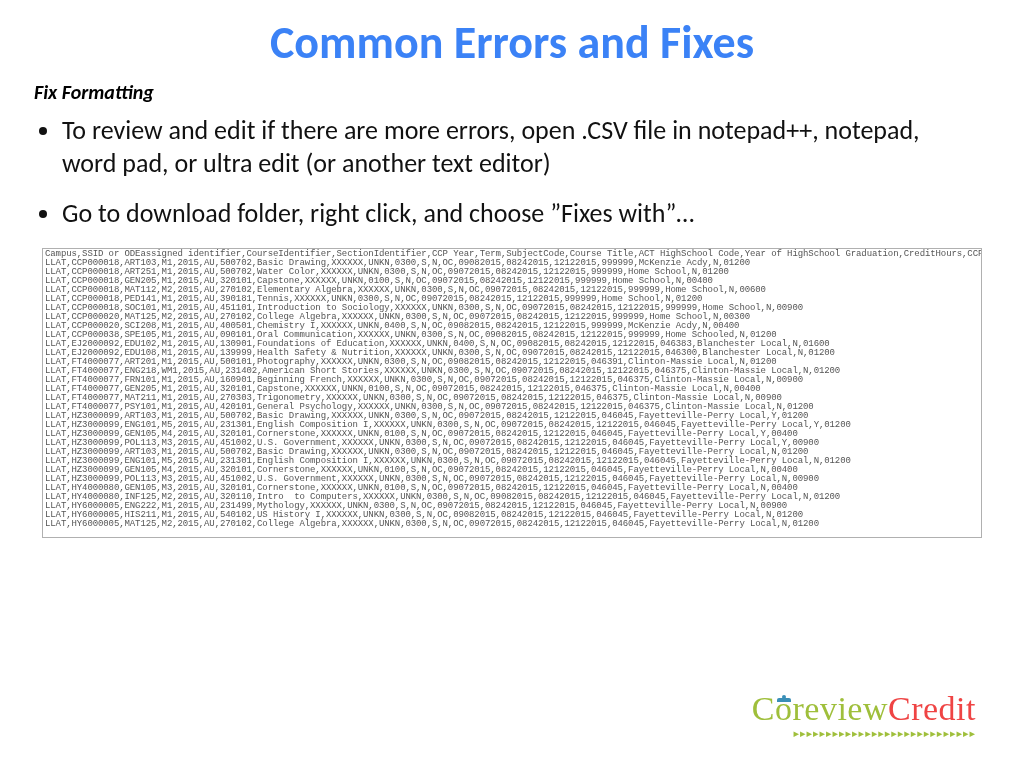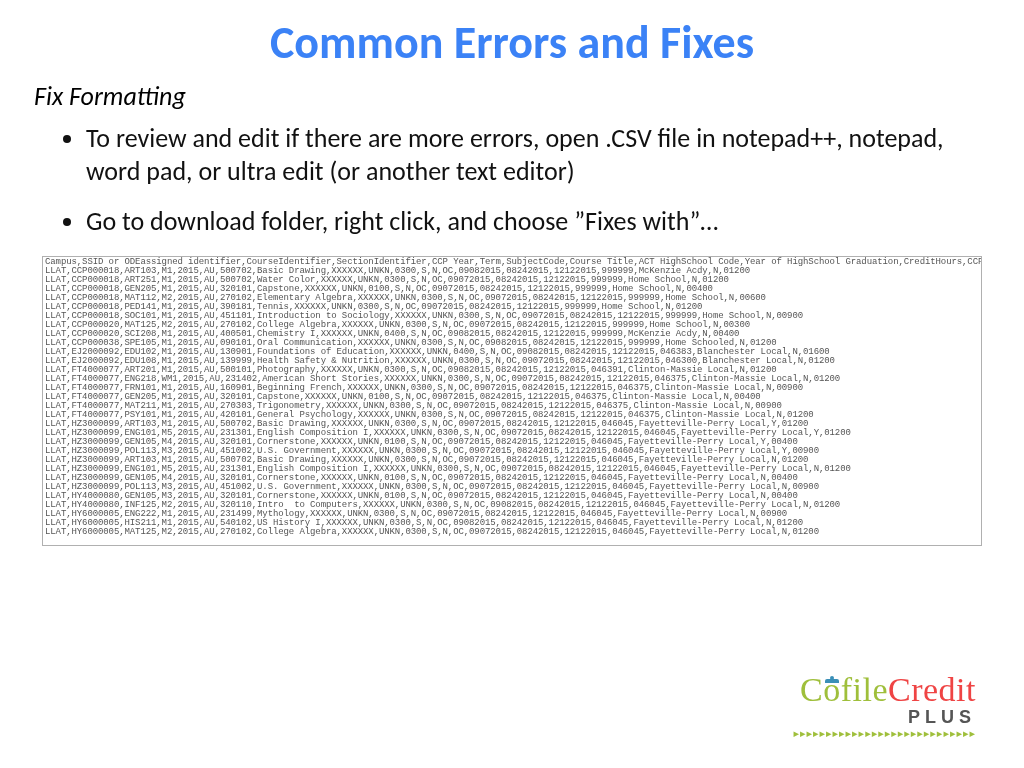--- a/index.html
+++ b/index.html
@@ -13,27 +13,27 @@
   }
   .title {
     color: #3b82f6;
     font-size: 46px;
     font-weight: bold;
     text-align: center;
     padding-top: 14px;
   }
   .subtitle {
     font-style: italic;
-    font-weight: normal;
-    font-size: 26px;
+    font-weight: bold;
+    font-size: 20px;
     padding: 10px 0 10px 34px;
   }
   ul.bullets {
     list-style: disc;
-    padding-left: 86px;
+    padding-left: 62px;
     padding-right: 46px;
   }
   ul.bullets li {
     font-size: 26px;
     line-height: 1.25;
     margin-bottom: 18px;
     color: #111;
   }
   .csv-panel {
     margin: 2px 42px 0 42px;
@@ -115,17 +115,16 @@
 LLAT,HZ3000099,POL113,M3,2015,AU,451002,U.S. Government,XXXXXX,UNKN,0300,S,N,OC,09072015,08242015,12122015,046045,Fayetteville-Perry Local,N,00900
 LLAT,HY4000080,GEN105,M3,2015,AU,320101,Cornerstone,XXXXXX,UNKN,0100,S,N,OC,09072015,08242015,12122015,046045,Fayetteville-Perry Local,N,00400
 LLAT,HY4000080,INF125,M2,2015,AU,320110,Intro  to Computers,XXXXXX,UNKN,0300,S,N,OC,09082015,08242015,12122015,046045,Fayetteville-Perry Local,N,01200
 LLAT,HY6000005,ENG222,M1,2015,AU,231499,Mythology,XXXXXX,UNKN,0300,S,N,OC,09072015,08242015,12122015,046045,Fayetteville-Perry Local,N,00900
 LLAT,HY6000005,HIS211,M1,2015,AU,540102,US History I,XXXXXX,UNKN,0300,S,N,OC,09082015,08242015,12122015,046045,Fayetteville-Perry Local,N,01200
 LLAT,HY6000005,MAT125,M2,2015,AU,270102,College Algebra,XXXXXX,UNKN,0300,S,N,OC,09072015,08242015,12122015,046045,Fayetteville-Perry Local,N,01200</pre>
 </div>
 
 <div class="logo">
   <div class="logo-main">
-    <span class="lg-c">C</span><span class="lg-c lg-o">o<span class="lg-cap"></span></span><span class="lg-c">file</span><span class="lg-b">Credit</span>
+    <span class="lg-c">C</span><span class="lg-c lg-o">o<span class="lg-cap"></span></span><span class="lg-c">review</span><span class="lg-b">Credit</span>
   </div>
-  <div class="logo-sub">PLUS</div>
   <div class="logo-arrows">▸▸▸▸▸▸▸▸▸▸▸▸▸▸▸▸▸▸▸▸▸▸▸▸▸▸▸▸</div>
 </div>
 
 </body></html>

